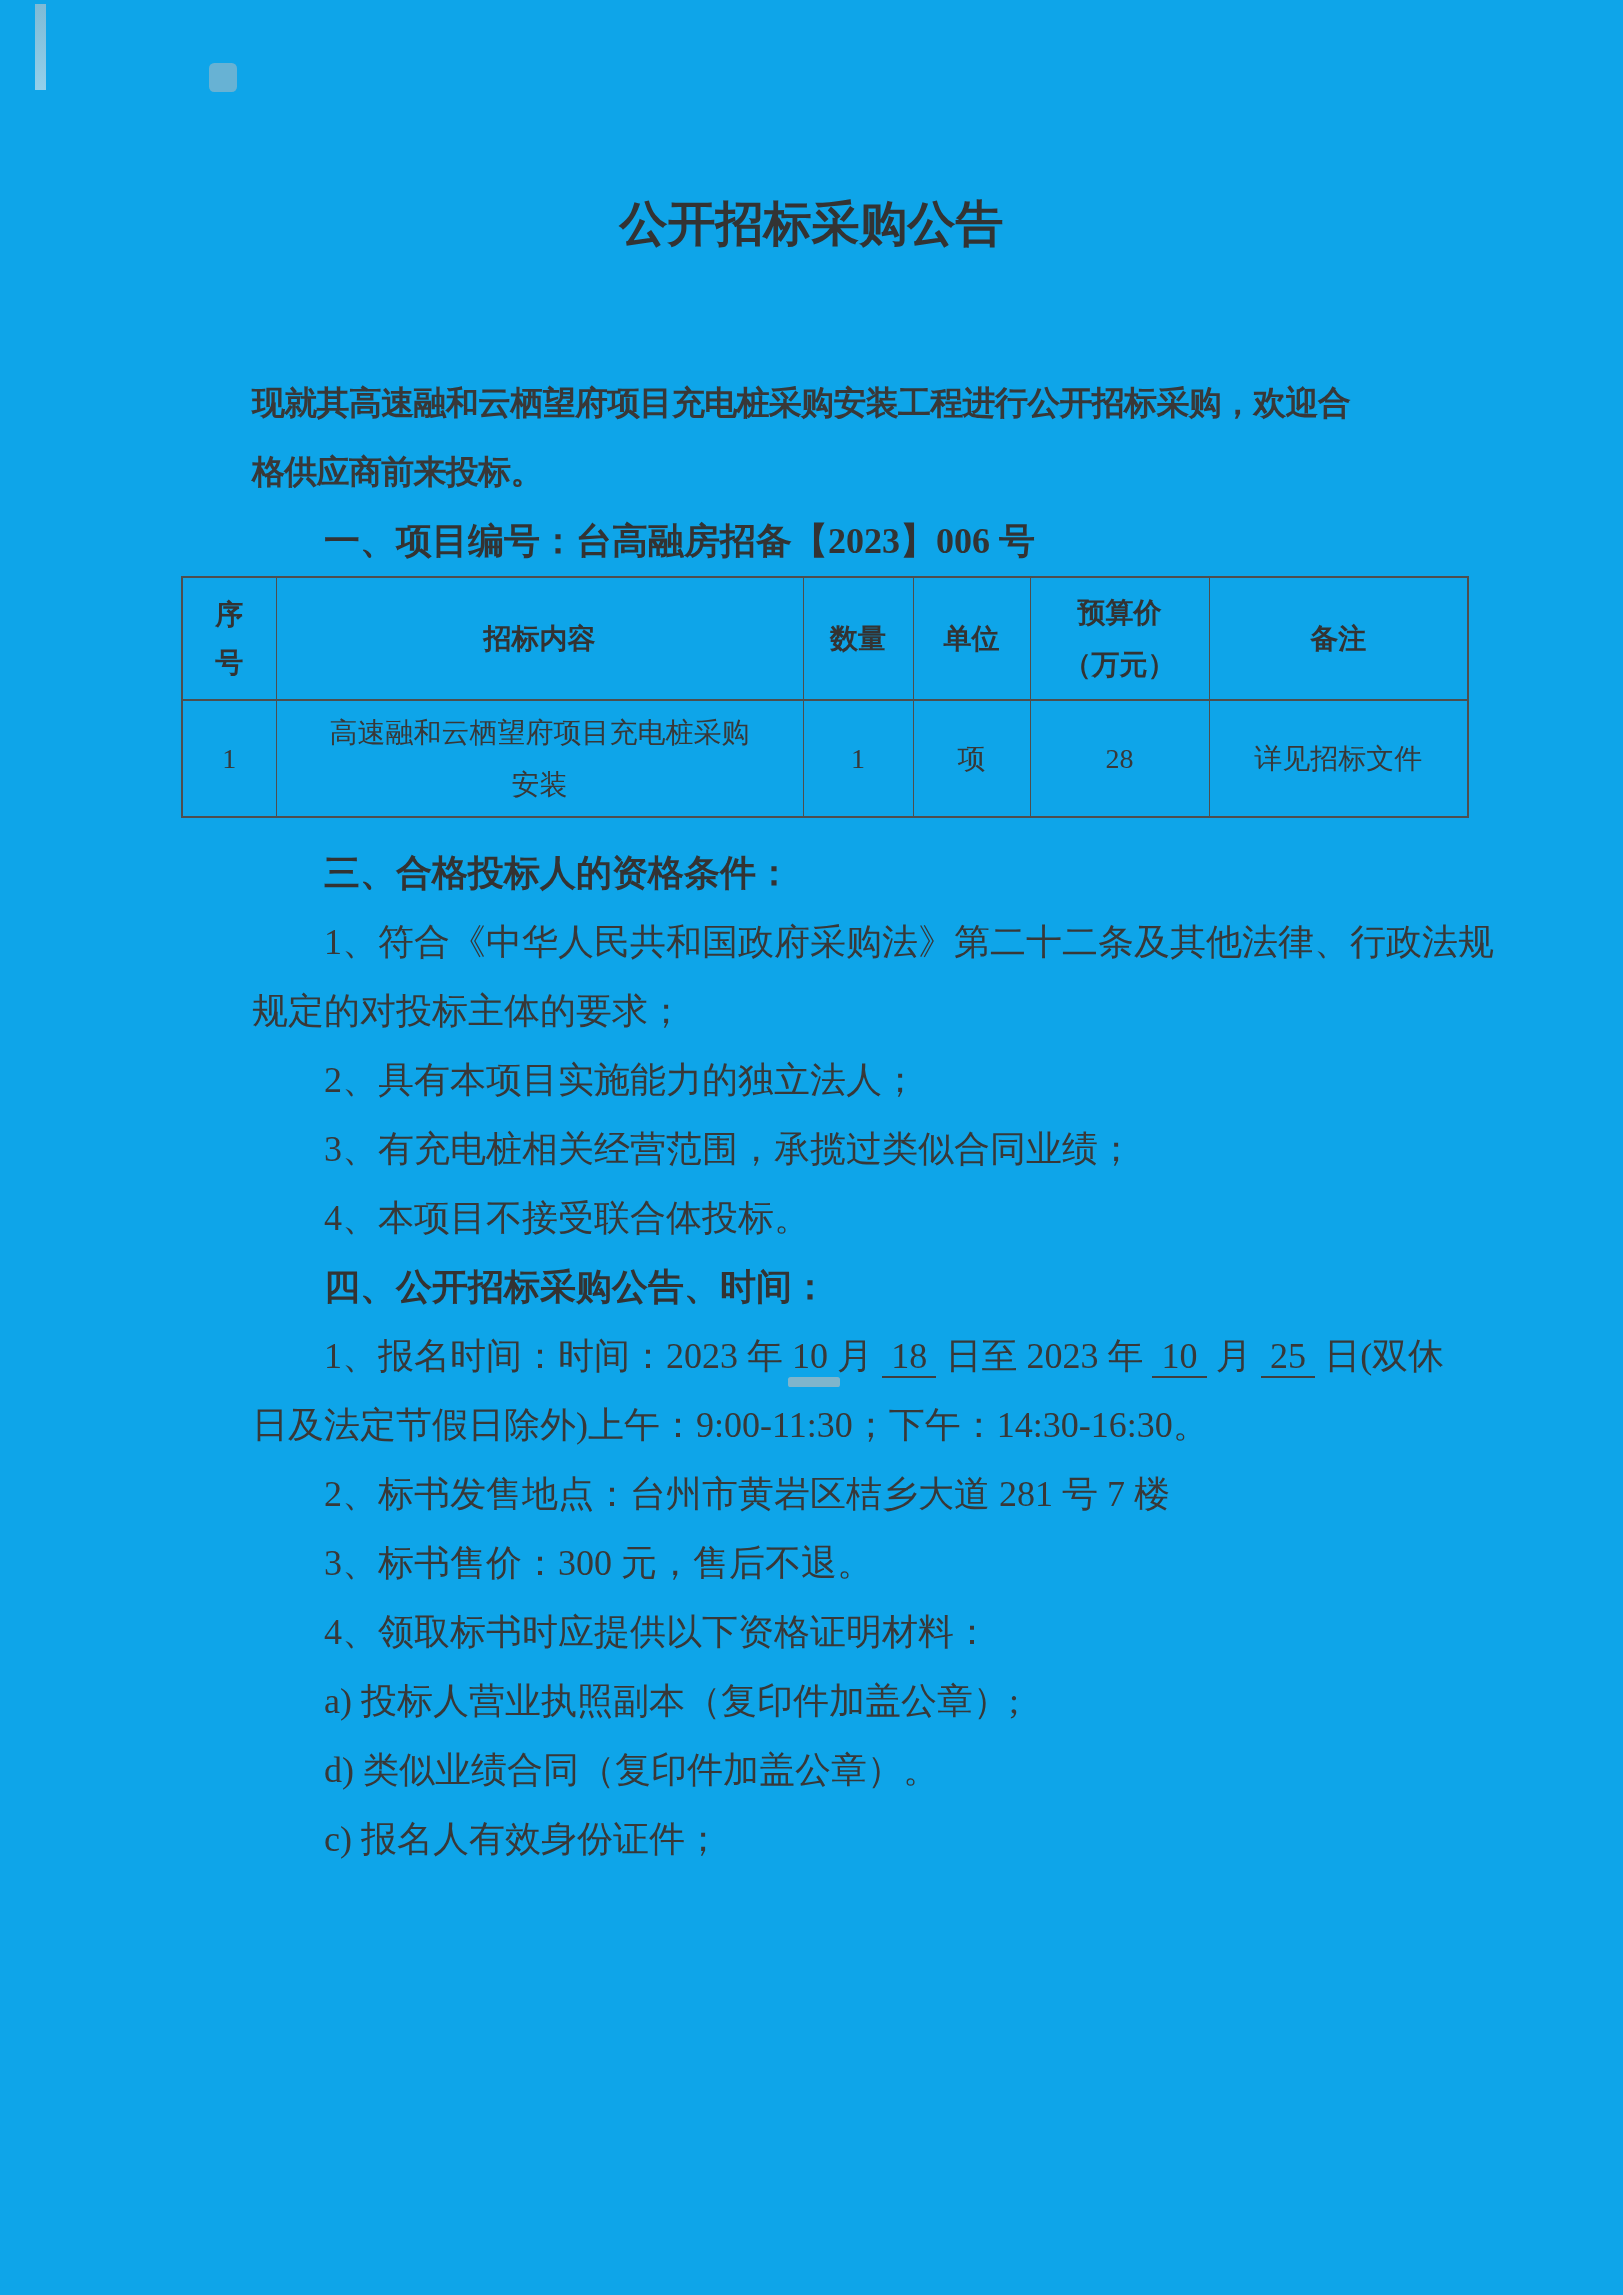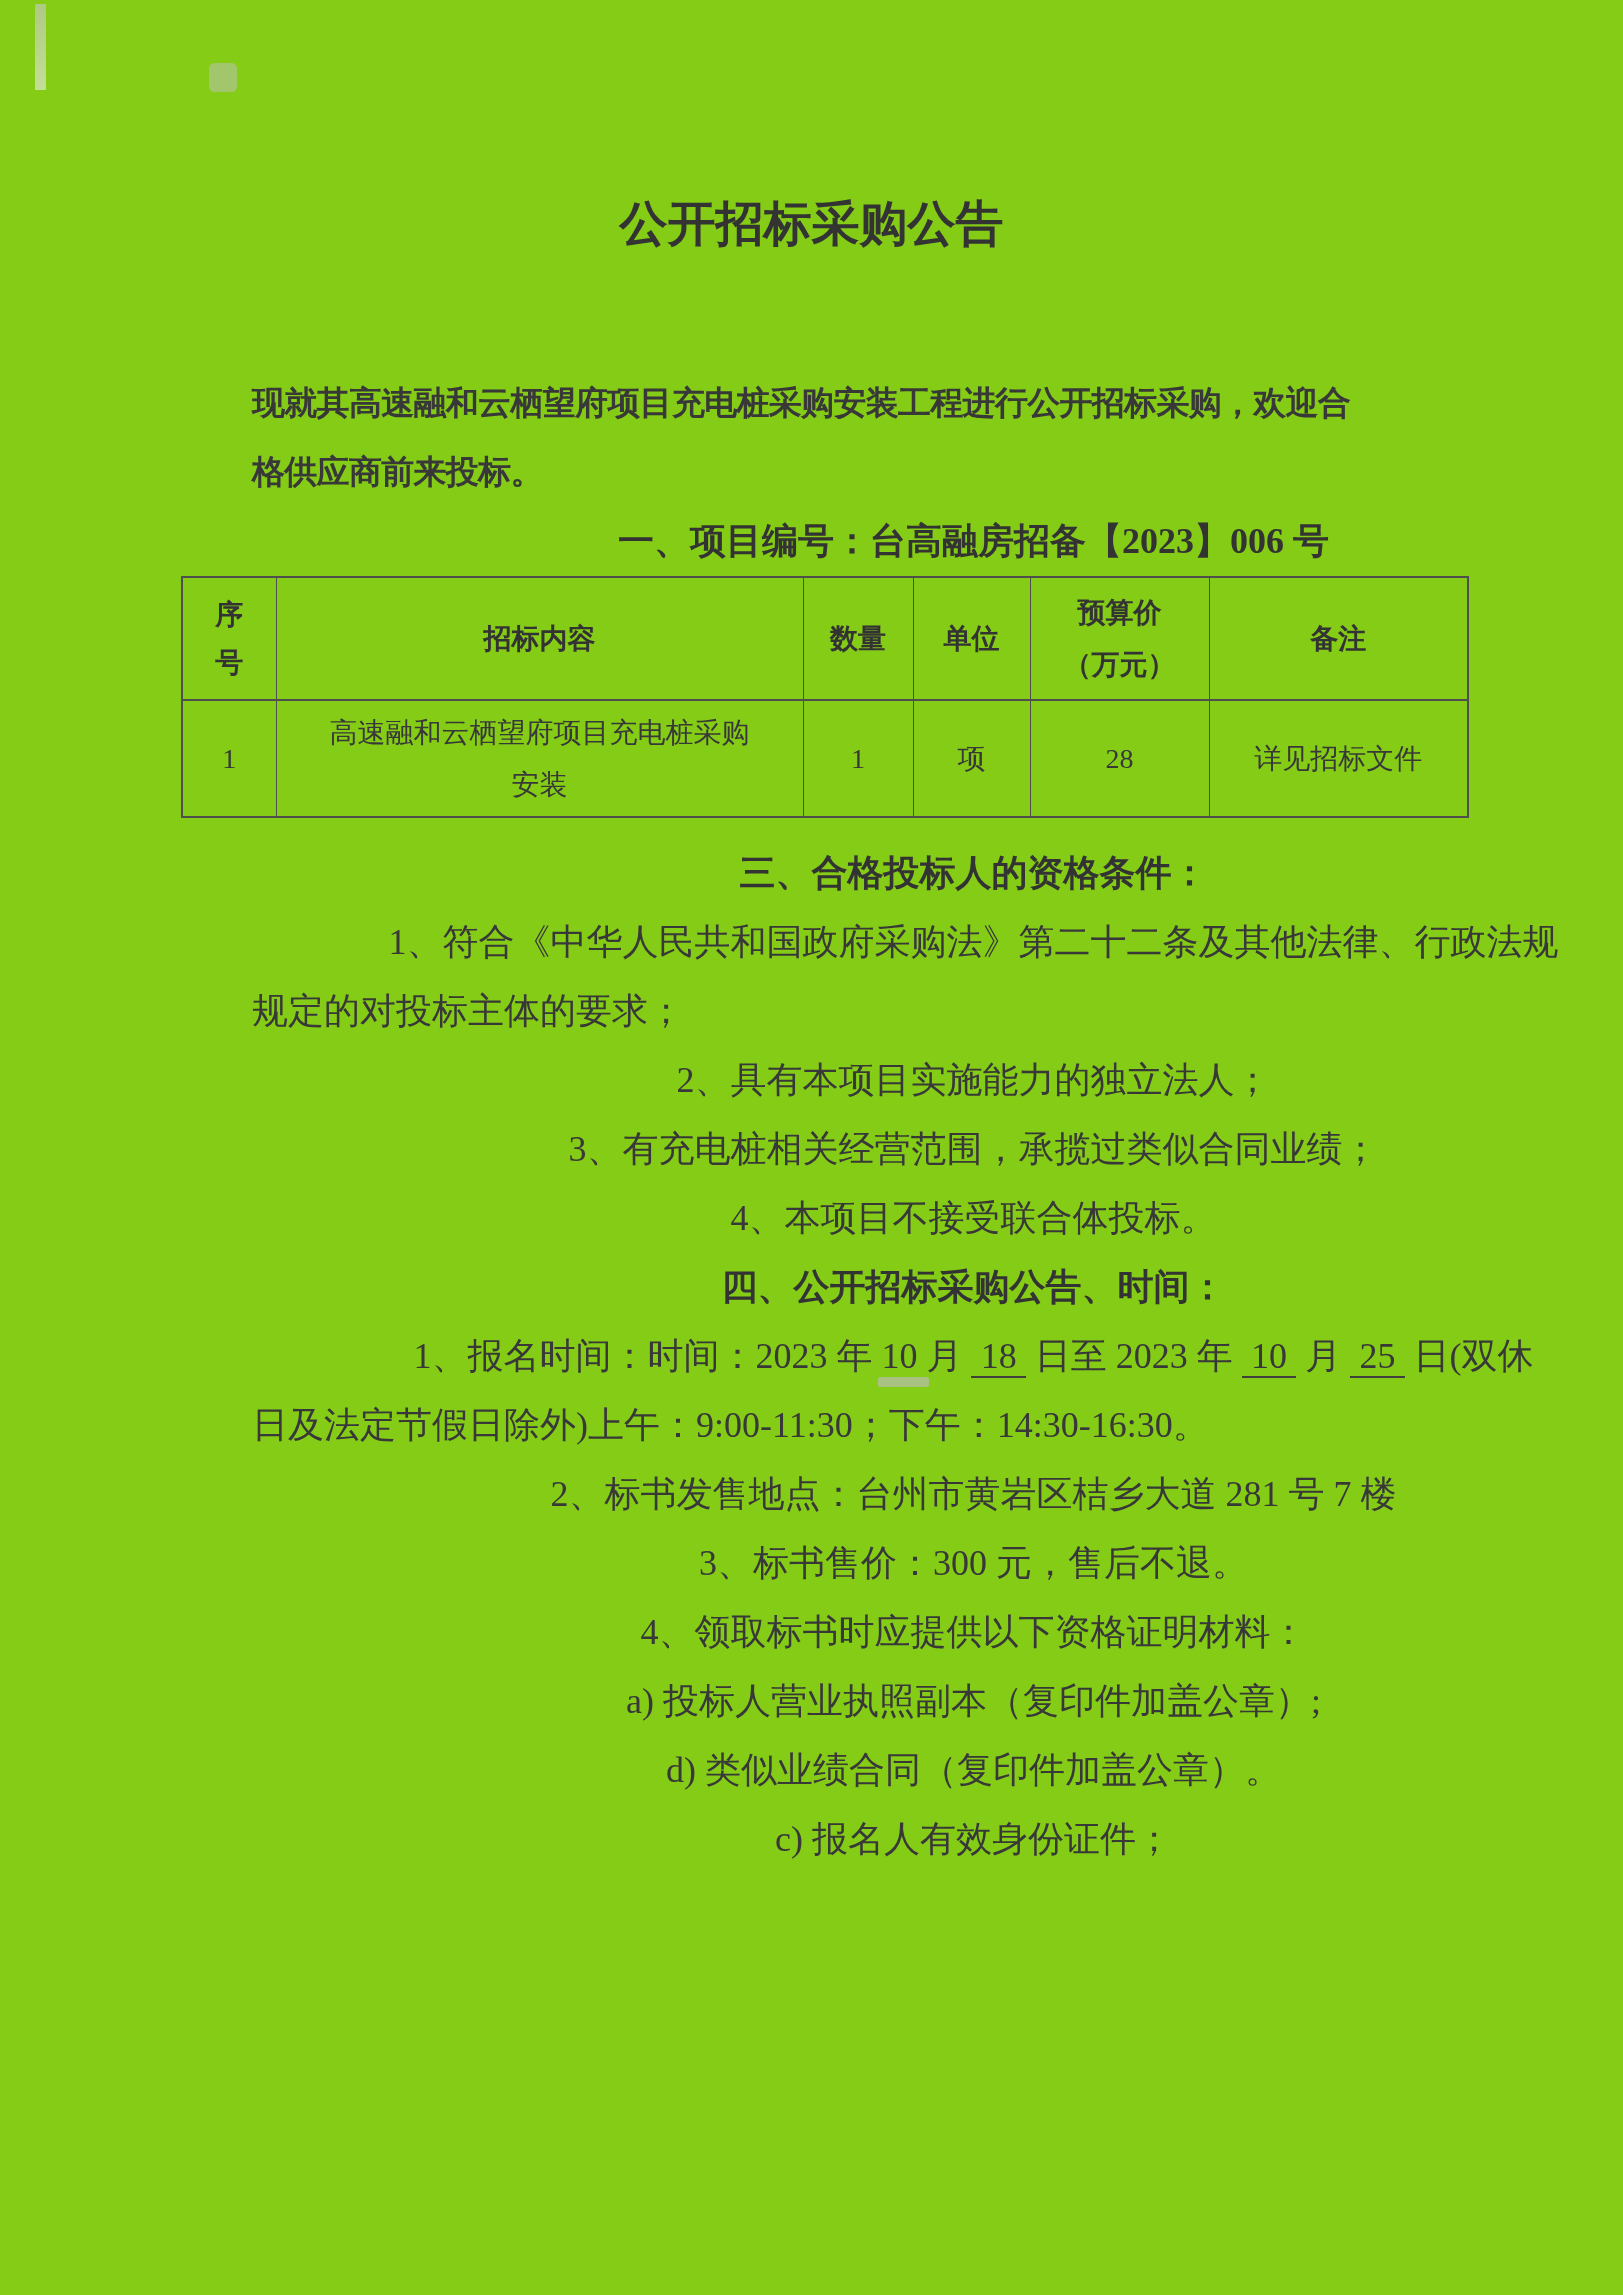--- a/index.html
+++ b/index.html
@@ -1,19 +1,19 @@
 <!DOCTYPE html>
 <html style="font-size:10.5px"><head>
 <meta charset="utf-8">
 <style>
   html,body{margin:0;padding:0;background:#ffffff;}
   .page{
     position:relative;
     width:1623px;height:2295px;
-    background:#84cc16;
+    background:#0ea5e9;
     color:#383838;
     font-family:"Liberation Serif","DejaVu Serif",serif;
     overflow:hidden;
   }
   .scan-streak{
     position:absolute;left:35px;top:3.9px;width:10.5px;height:86px;
     background:linear-gradient(#c9c9c9,#ececec);opacity:.6;
   }
   .scan-blob{
     position:absolute;left:209px;top:63px;width:27.5px;height:29px;
@@ -25,21 +25,21 @@
     font-size:48px;font-weight:bold;
     text-align:center;color:#333333;
     white-space:nowrap;
   }
   .line{
     height:69px;line-height:69px;
     font-size:36px;
     padding-left:252px;
     white-space:nowrap;
   }
-  .indent{padding-left:324px;text-align:center;}
+  .indent{padding-left:324px;}
   .intro{font-size:33px;font-weight:bold;letter-spacing:-0.7px;}
   .intro.first{padding-left:317px;}
   .intro-block{margin-top:116px;}
   .heading{font-weight:bold;color:#333333;}
   .sec3{margin-top:21px;}
   .bid-table{
     margin:0 0 0 181px;
     width:1285px;
     border-collapse:collapse;
     table-layout:fixed;

